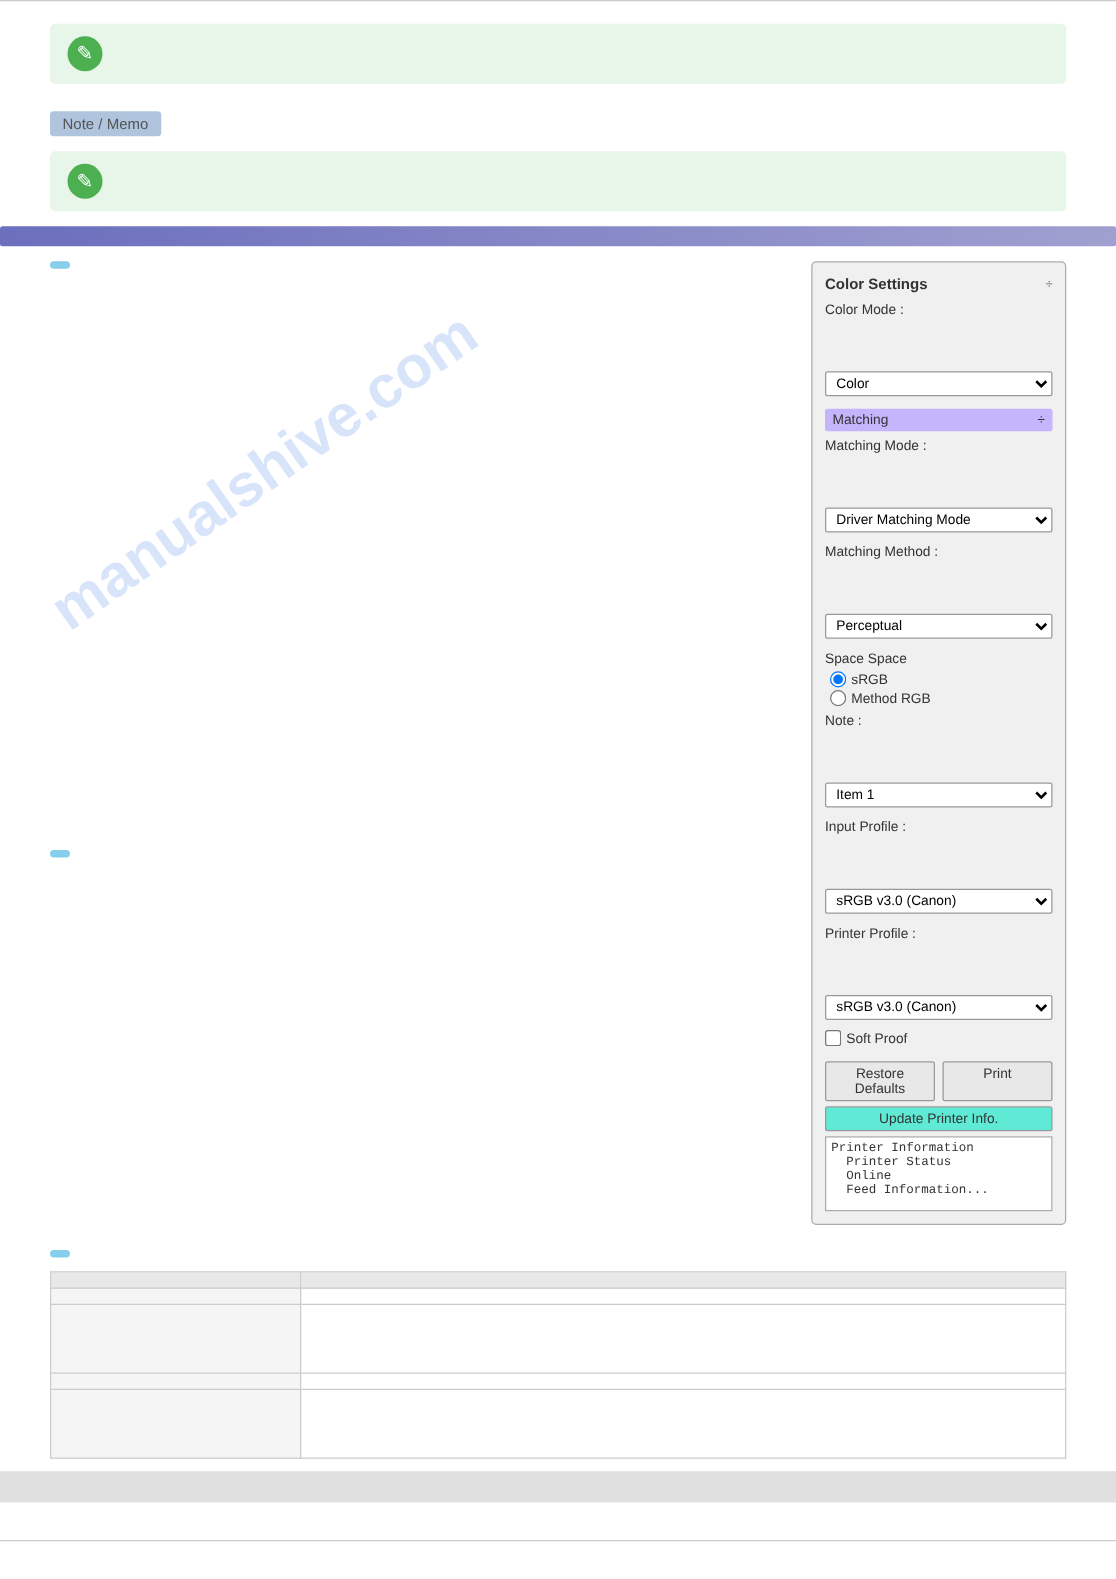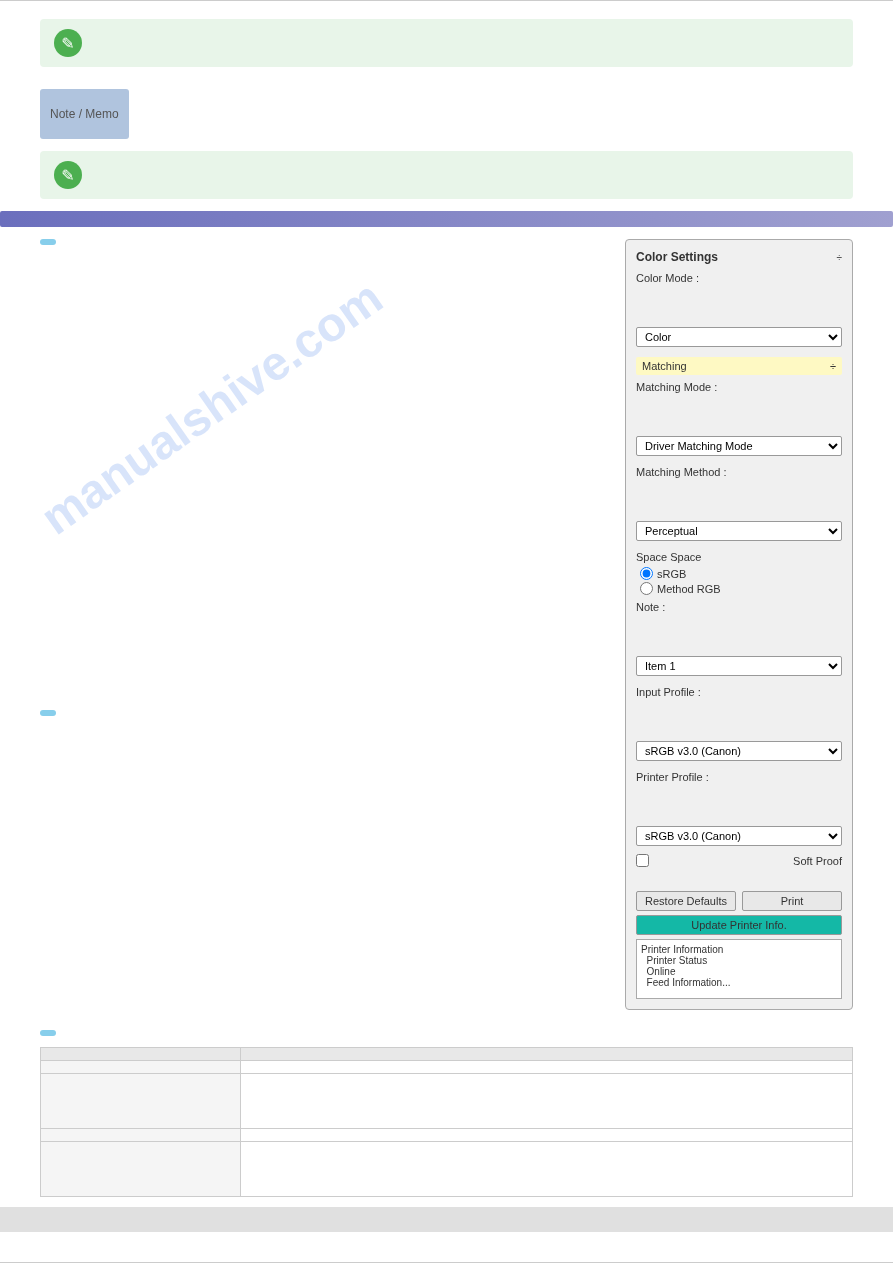--- a/index.html
+++ b/index.html
@@ -52,21 +52,21 @@
       font-size: 13px;
       color: #333;
       padding-top: 4px;
     }
 
     
     .tag-label {
       background: #b0c4de;
       color: #555;
       border-radius: 3px;
-      padding: 18px 10px;
+      padding: 3px 10px;
       font-size: 12px;
       display: inline-block;
       margin: 10px 40px 12px 40px;
     }
 
     
     .section-header {
       background: linear-gradient(to right, #6b6fbd, #a0a0d0);
       color: white;
       font-size: 14px;
@@ -106,21 +106,21 @@
       border-radius: 3px;
       padding: 3px 8px;
       font-size: 12px;
       display: inline-block;
       margin-bottom: 12px;
       margin-top: 30px;
     }
 
     
     .dialog-panel {
-      width: 228px;
+      width: 204px;
       border: 1px solid #aaa;
       background: #f0f0f0;
       border-radius: 4px;
       padding: 10px;
       font-size: 11px;
       flex-shrink: 0;
     }
 
     .dialog-title-bar {
       display: flex;
@@ -152,21 +152,21 @@
       padding: 2px 4px;
       border: 1px solid #999;
       background: white;
       border-radius: 2px;
       margin-bottom: 4px;
       appearance: auto;
       margin-top: 40px;
     }
 
     .dialog-section-bar {
-      background: #fef9c3;
+      background: #c4b5fd;
       color: #333;
       font-size: 11px;
       padding: 3px 6px;
       margin: 6px 0 4px 0;
       border-radius: 2px;
       display: flex;
       align-items: center;
       justify-content: space-between;
     }
 
@@ -182,60 +182,60 @@
       margin-bottom: 2px;
       font-size: 11px;
     }
 
     .dialog-checkbox-item {
       display: flex;
       align-items: center;
       gap: 4px;
       font-size: 11px;
       margin: 4px 0;
-      justify-content: space-between;
     }
 
     .dialog-buttons {
       display: flex;
       gap: 6px;
-      margin-top: 24px;
+      margin-top: 12px;
     }
 
     .dialog-btn {
       flex: 1;
       font-size: 11px;
       padding: 3px 6px;
       border: 1px solid #999;
       background: #e8e8e8;
       border-radius: 2px;
       cursor: pointer;
       text-align: center;
     }
 
     .dialog-update-btn {
       width: 100%;
       font-size: 11px;
       padding: 3px 2px;
       border: 1px solid #999;
-      background: #14b8a6;
+      background: #5eead4;
       border-radius: 2px;
       cursor: pointer;
       text-align: center;
       margin-top: 4px;
     }
 
     .printer-info-box {
       border: 1px solid #aaa;
       background: white;
       font-size: 10px;
       padding: 4px;
       margin-top: 4px;
       height: 60px;
       overflow: hidden;
+      font-family: Liberation Mono, monospace;
     }
 
     
     .watermark {
       position: absolute;
       color: rgba(100, 149, 237, 0.25);
       font-size: 48px;
       font-weight: bold;
       transform: rotate(-35deg);
       pointer-events: none;

